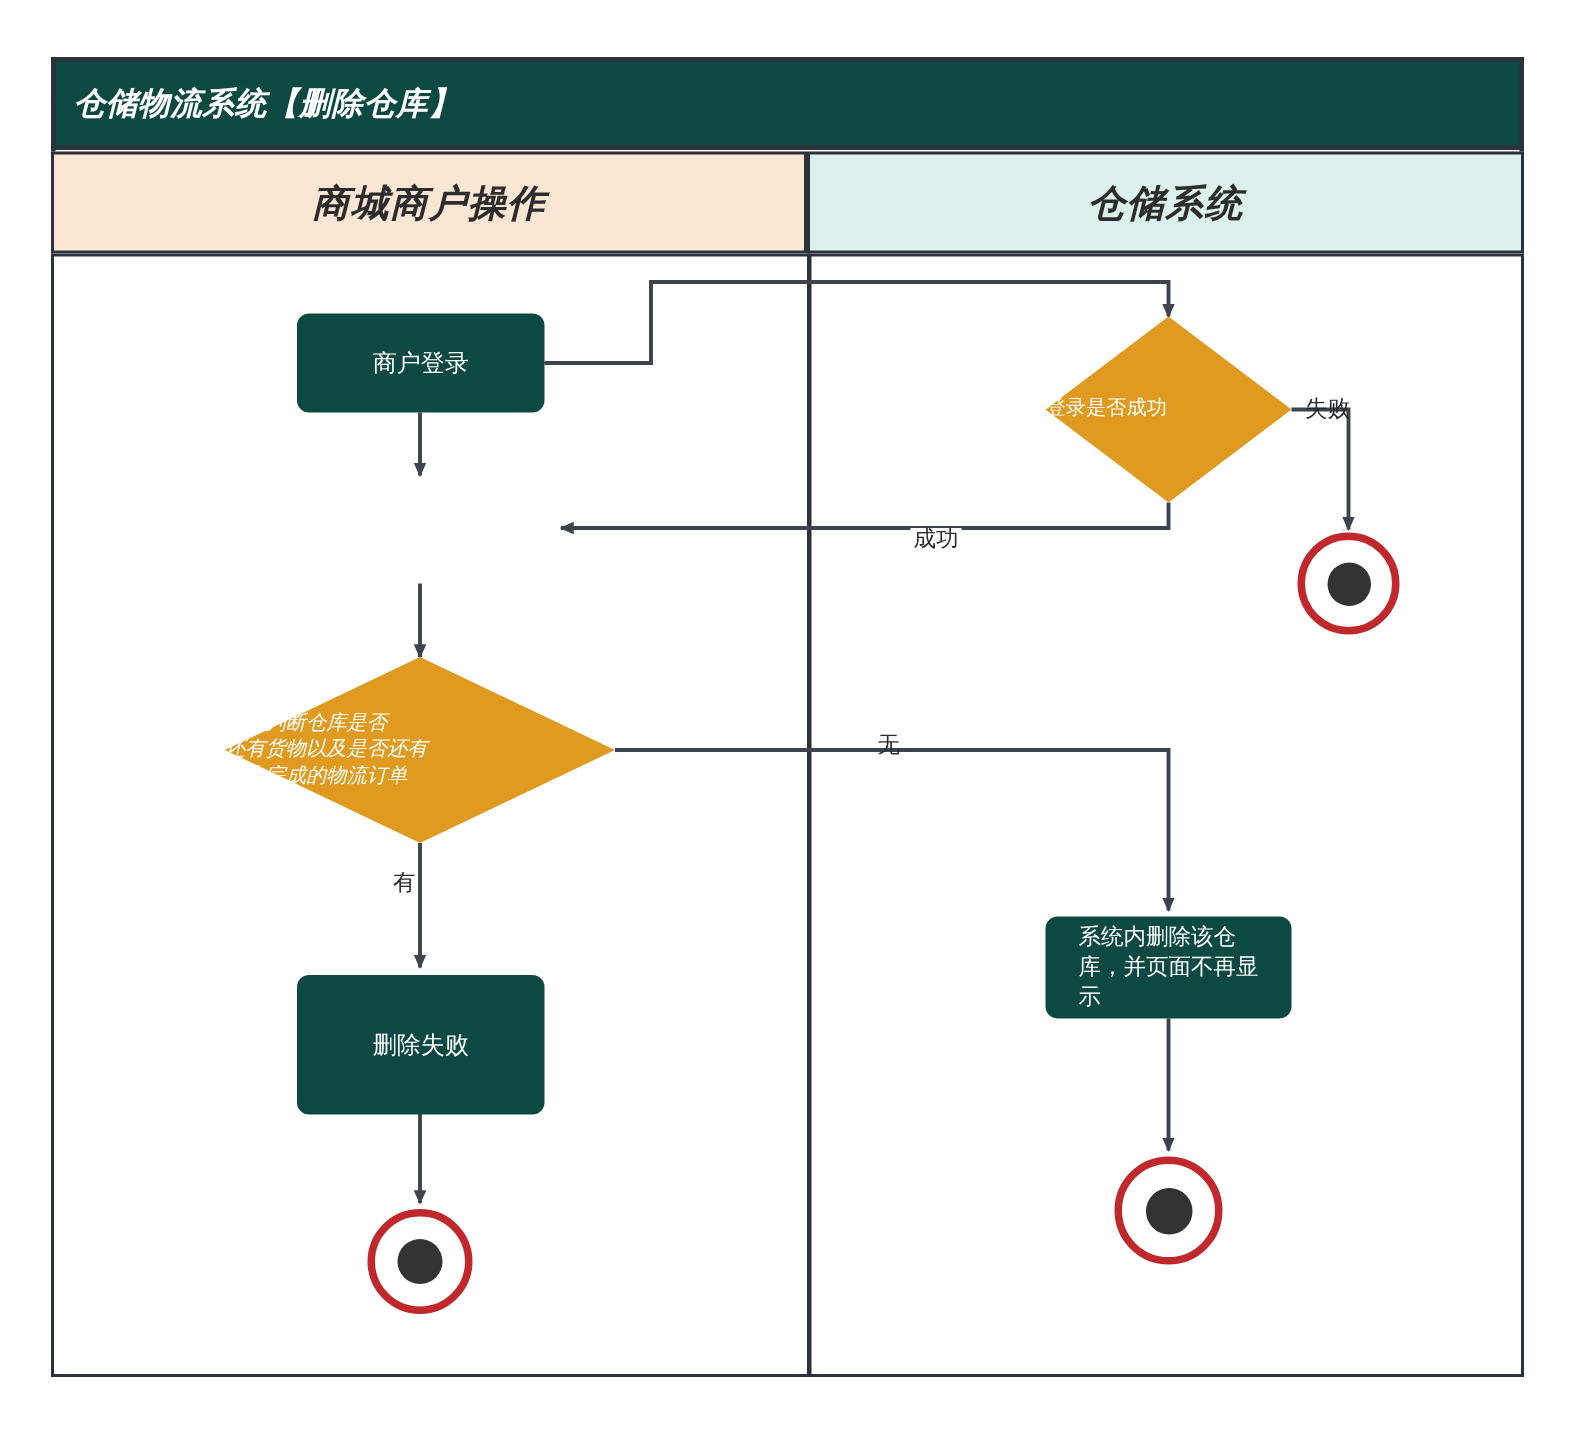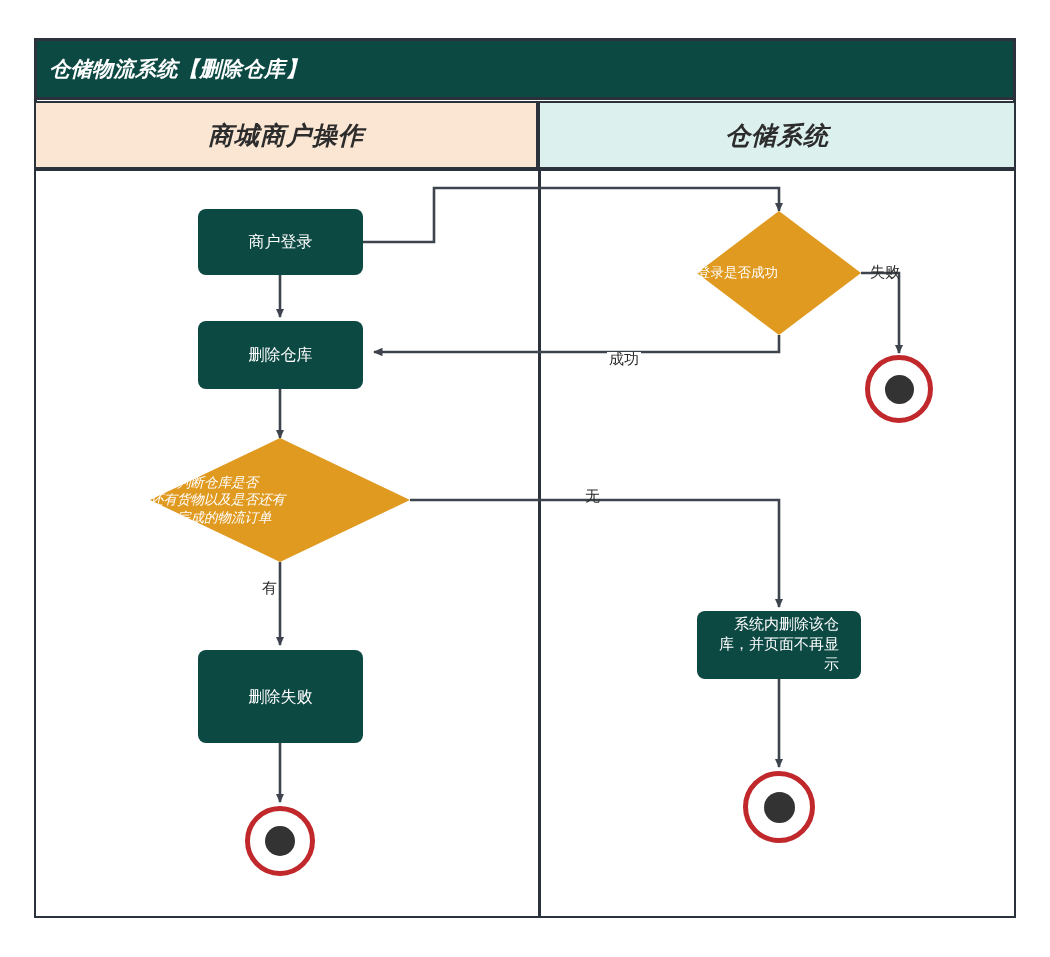--- a/index.html
+++ b/index.html
@@ -115,21 +115,21 @@
     position: absolute;
     box-sizing: border-box;
   }
   .proc-box {
     background: #0d4943;
     border-radius: 8px;
     color: #ffffff;
     display: flex;
     align-items: center;
     justify-content: center;
-    text-align: right;
+    text-align: left;
     font-size: 16px;
     line-height: 1.32;
     padding: 20px 10px;
   }
   .diamond-wrap {
     display: flex;
     align-items: center;
     justify-content: flex-start;
   }
   .diamond-shape {
@@ -225,23 +225,20 @@
       <path d="M280,728 L280,802" marker-end="url(#arrow)"></path>
 
       <path d="M779,679 L779,767" marker-end="url(#arrow)"></path>
     </g>
   </svg>
 
   <div class="node proc-box" style="left:198px; top:209px; width:165px; height:66px;">
     <span>商户登录</span>
   </div>
 
-  <div class="node proc-box" style="left:198px; top:321px; width:165px; height:68px;">
-    <span>删除仓库</span>
-  </div>
 
   <div class="node diamond-wrap" style="left:150px; top:438px; width:260px; height:124px;font-style:italic;">
     <div class="diamond-shape"></div>
     <div class="diamond-label">判断仓库是否
 还有货物以及是否还有
 未完成的物流订单</div>
   </div>
 
   <div class="node proc-box" style="left:198px; top:650px; width:165px; height:93px;">
     <span>删除失败</span>

